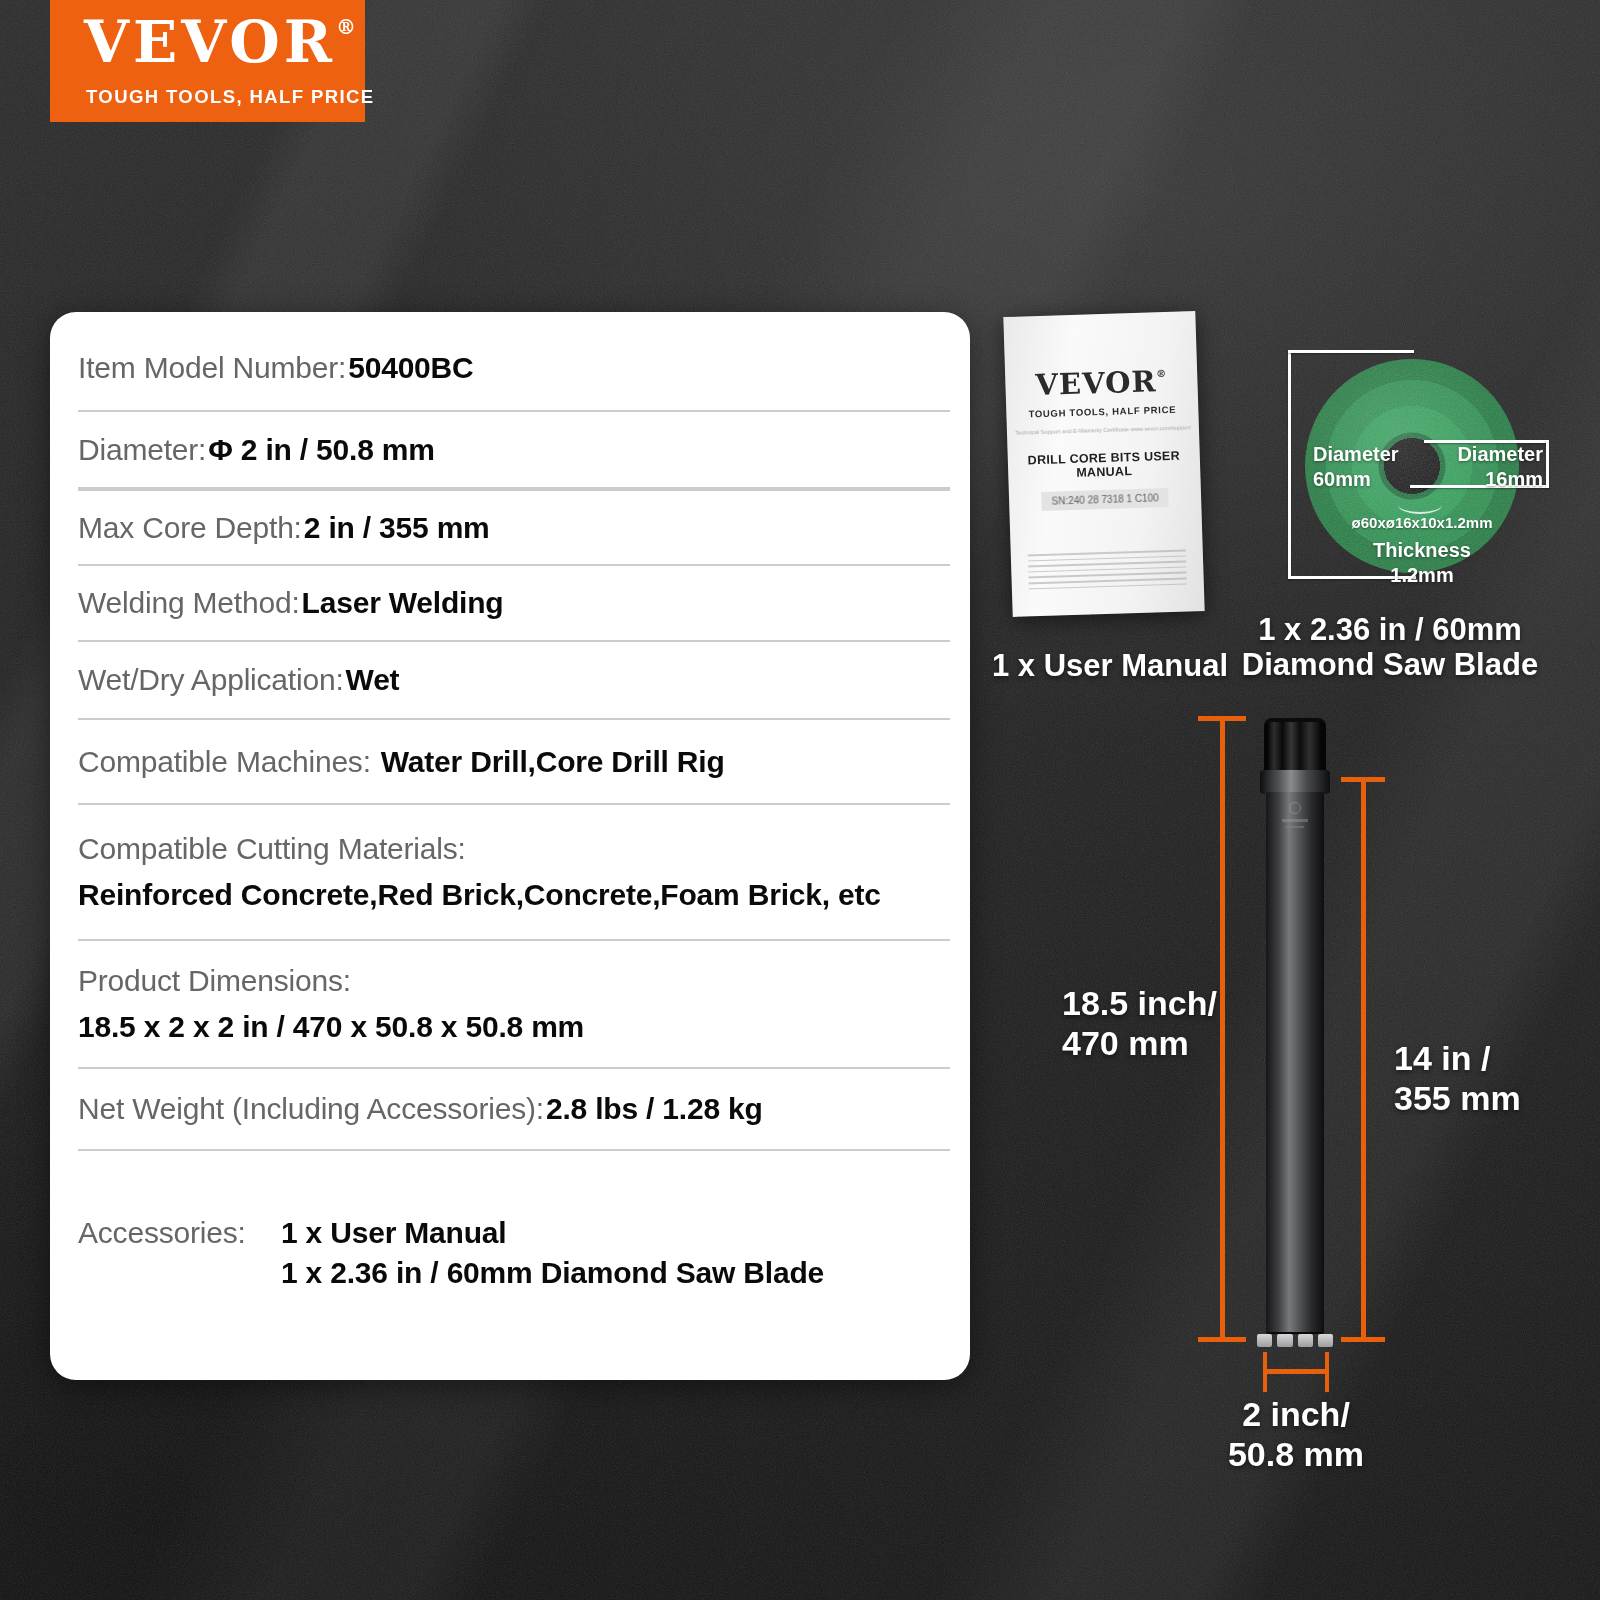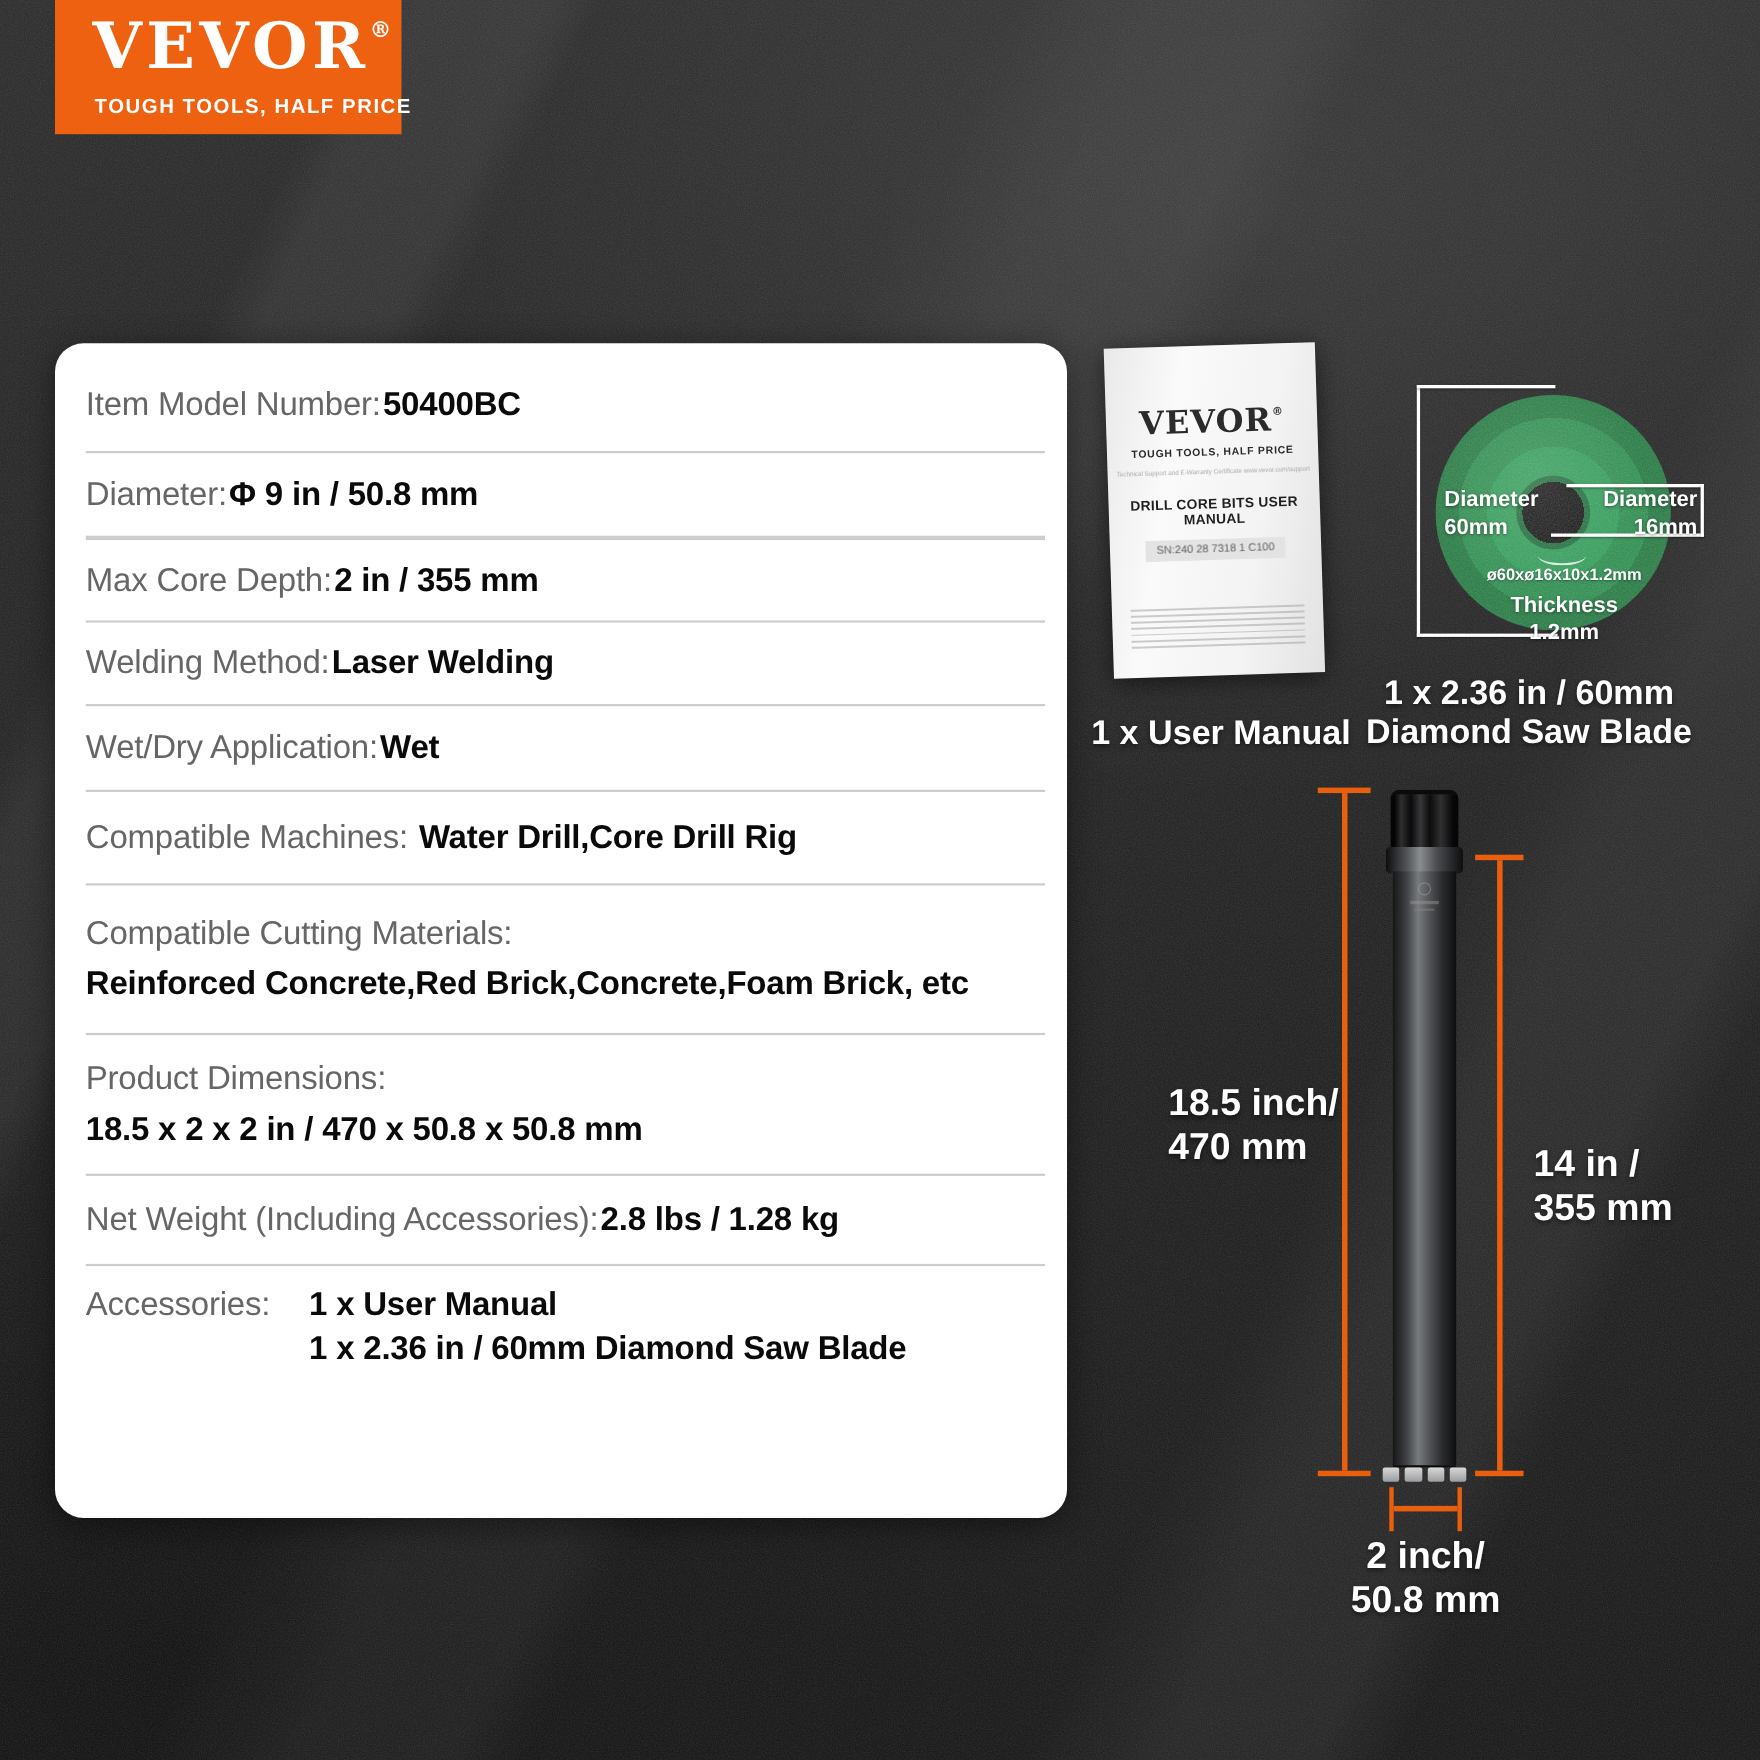--- a/index.html
+++ b/index.html
@@ -131,21 +131,21 @@
   </div>
 
   <div class="card">
     <div class="row" style="height:98px;padding-top:14px;">
       <span class="lbl">Item Model Number:</span>
       <span class="val">50400BC</span>
     </div>
     <div class="sep"></div>
     <div class="row" style="height:75px;">
       <span class="lbl">Diameter:</span>
-      <span class="val">Φ 9 in / 50.8 mm</span>
+      <span class="val">Φ 2 in / 50.8 mm</span>
     </div>
     <div class="sep"></div>
     <div class="sep"></div>
     <div class="row" style="height:73px;">
       <span class="lbl">Max Core Depth:</span>
       <span class="val">2 in / 355 mm</span>
     </div>
     <div class="sep"></div>
     <div class="row" style="height:74px;">
       <span class="lbl">Welding Method:</span>
@@ -170,21 +170,21 @@
     <div class="row stack" style="height:126px;">
       <span class="lbl">Product Dimensions:</span>
       <span class="val">18.5 x 2 x 2 in / 470 x 50.8 x 50.8 mm</span>
     </div>
     <div class="sep"></div>
     <div class="row" style="height:80px;">
       <span class="lbl">Net Weight (Including Accessories):</span>
       <span class="val">2.8 lbs / 1.28 kg</span>
     </div>
     <div class="sep"></div>
-    <div class="row acc" style="height:156px;">
+    <div class="row acc" style="height:156px;margin-top:47px;">
       <span class="lbl" style="width:201px;flex:none;">Accessories:</span>
       <span class="val-stack">
         <span class="val">1 x User Manual</span>
         <span class="val">1 x 2.36 in / 60mm Diamond Saw Blade</span>
       </span>
     </div>
   </div>
 
   <div class="manual">
     <div class="m-logo"><span>VEVOR</span><sup>®</sup></div>

